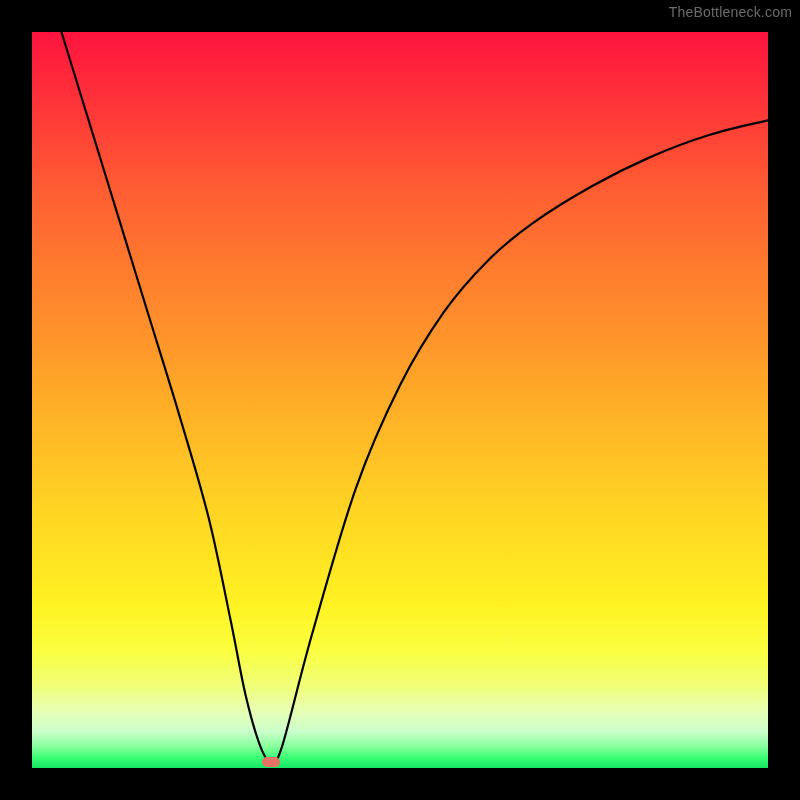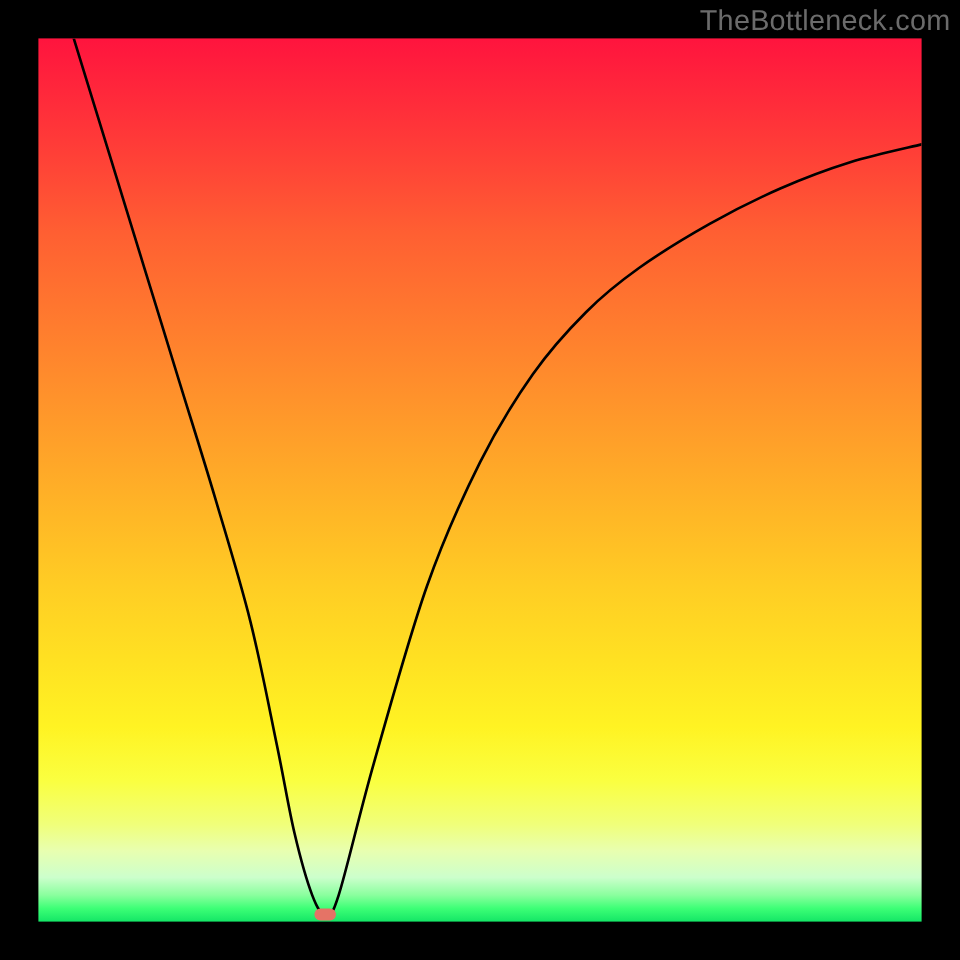--- a/index.html
+++ b/index.html
@@ -43,21 +43,21 @@
       #8aff9e 97%,
       #3dff76 98.5%,
       #14e666 100%
     );
   }
   .watermark {
     position: absolute;
     top: 4px;
     right: 8px;
     color: #6b6b6b;
-    font-size: 24px;
+    font-size: 14px;
     letter-spacing: 0.2px;
     z-index: 5;
     user-select: none;
   }
   .curve {
     position: absolute;
     left: 0;
     top: 0;
     width: 736px;
     height: 736px;

